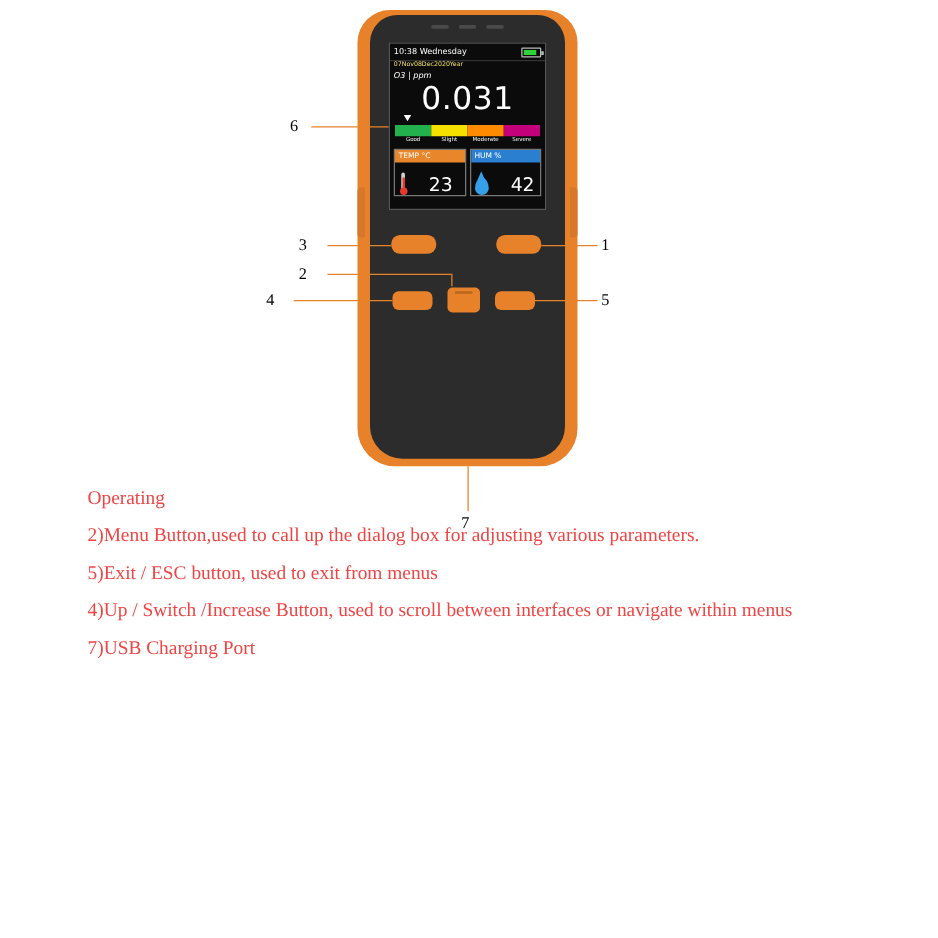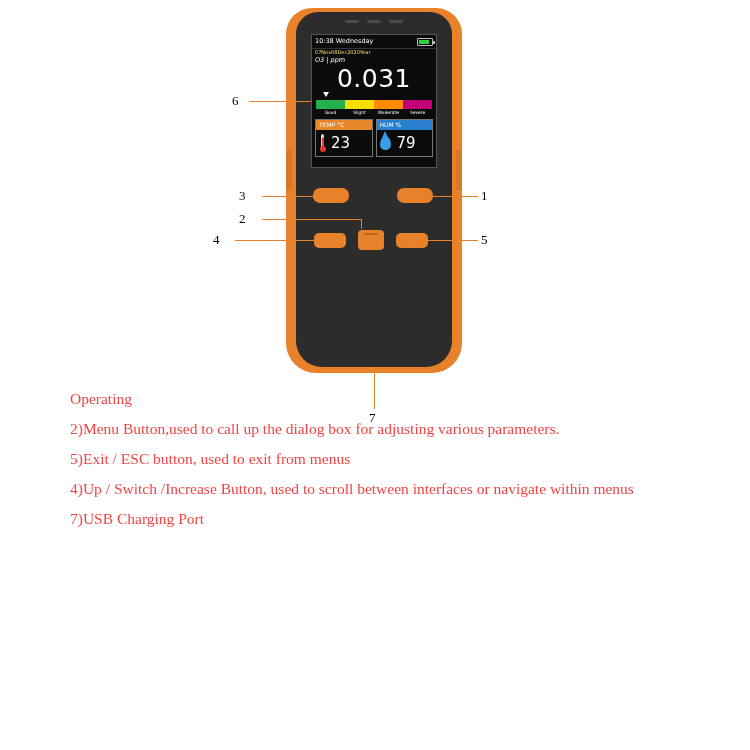--- a/index.html
+++ b/index.html
@@ -192,24 +192,24 @@
   .meter-head {
     font-size: 6px;
     line-height: 10px;
     padding-left: 3px;
     color: #ffffff;
   }
   .meter-head.temp { background: #e8862c; }
   .meter-head.hum { background: #2a7fd0; }
   .meter-body {
     display: flex;
-    align-items: center;
+    align-items: flex-end;
     height: 26px;
     padding-left: 3px;
-    gap: 6px;
+    gap: 18px;
   }
   .meter-val {
     color: #ffffff;
     font-size: 15px;
     line-height: 16px;
   }
   .thermo {
     width: 6px;
     height: 18px;
     position: relative;
@@ -403,21 +403,21 @@
               <i class="fill"></i>
               <i class="bulb"></i>
           </span>
           <span class="meter-val">23</span>
         </div>
       </div>
       <div class="meter">
         <div class="meter-head hum">HUM %</div>
         <div class="meter-body">
           <span class="droplet"></span>
-          <span class="meter-val">79</span>
+          <span class="meter-val">42</span>
         </div>
       </div>
     </div>
   </div>
 
   <div class="btn-esc"></div>
   <div class="btn-power"></div>
   <div class="btn-menu">
       <i></i>
     </div>

